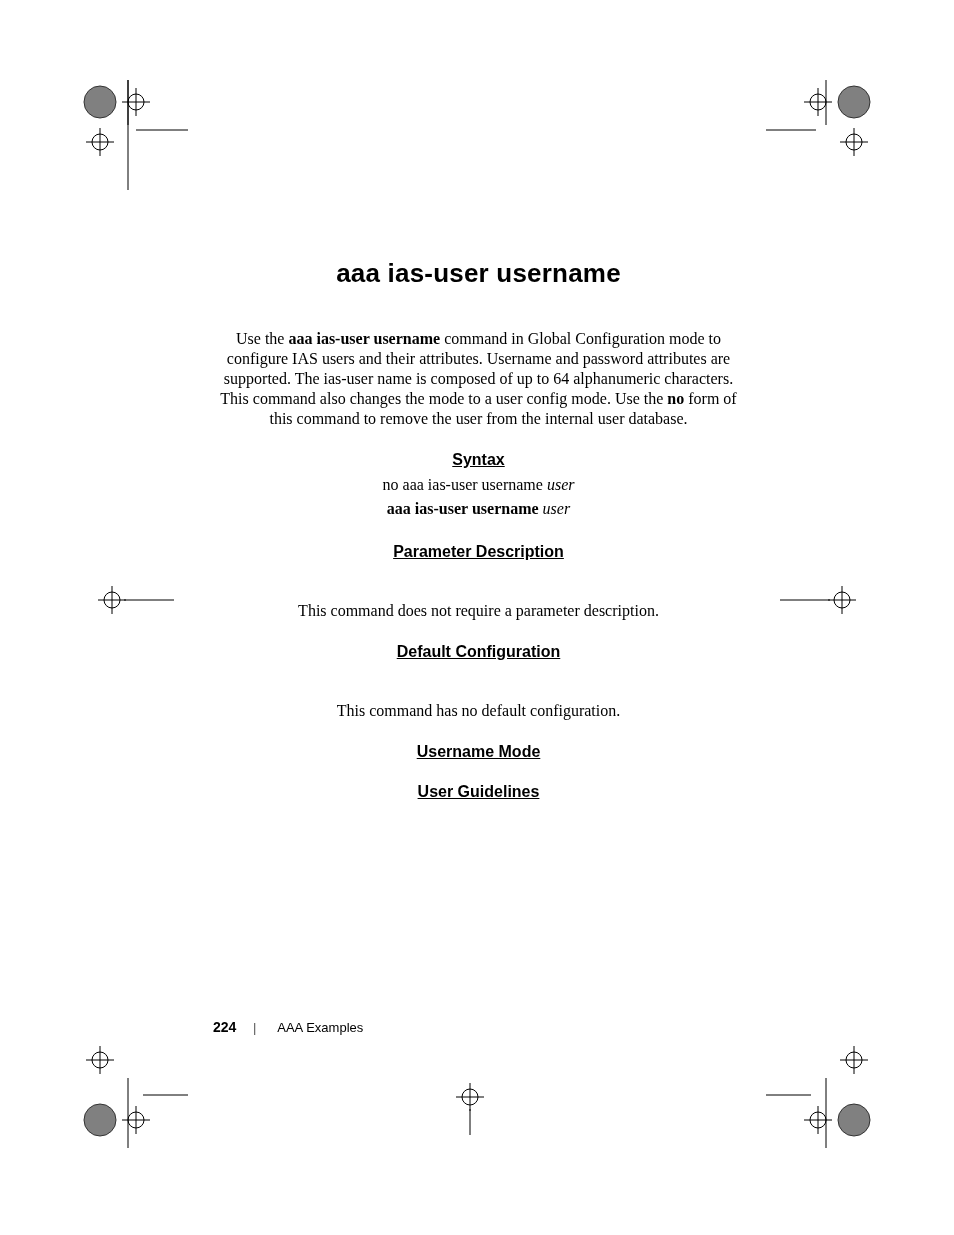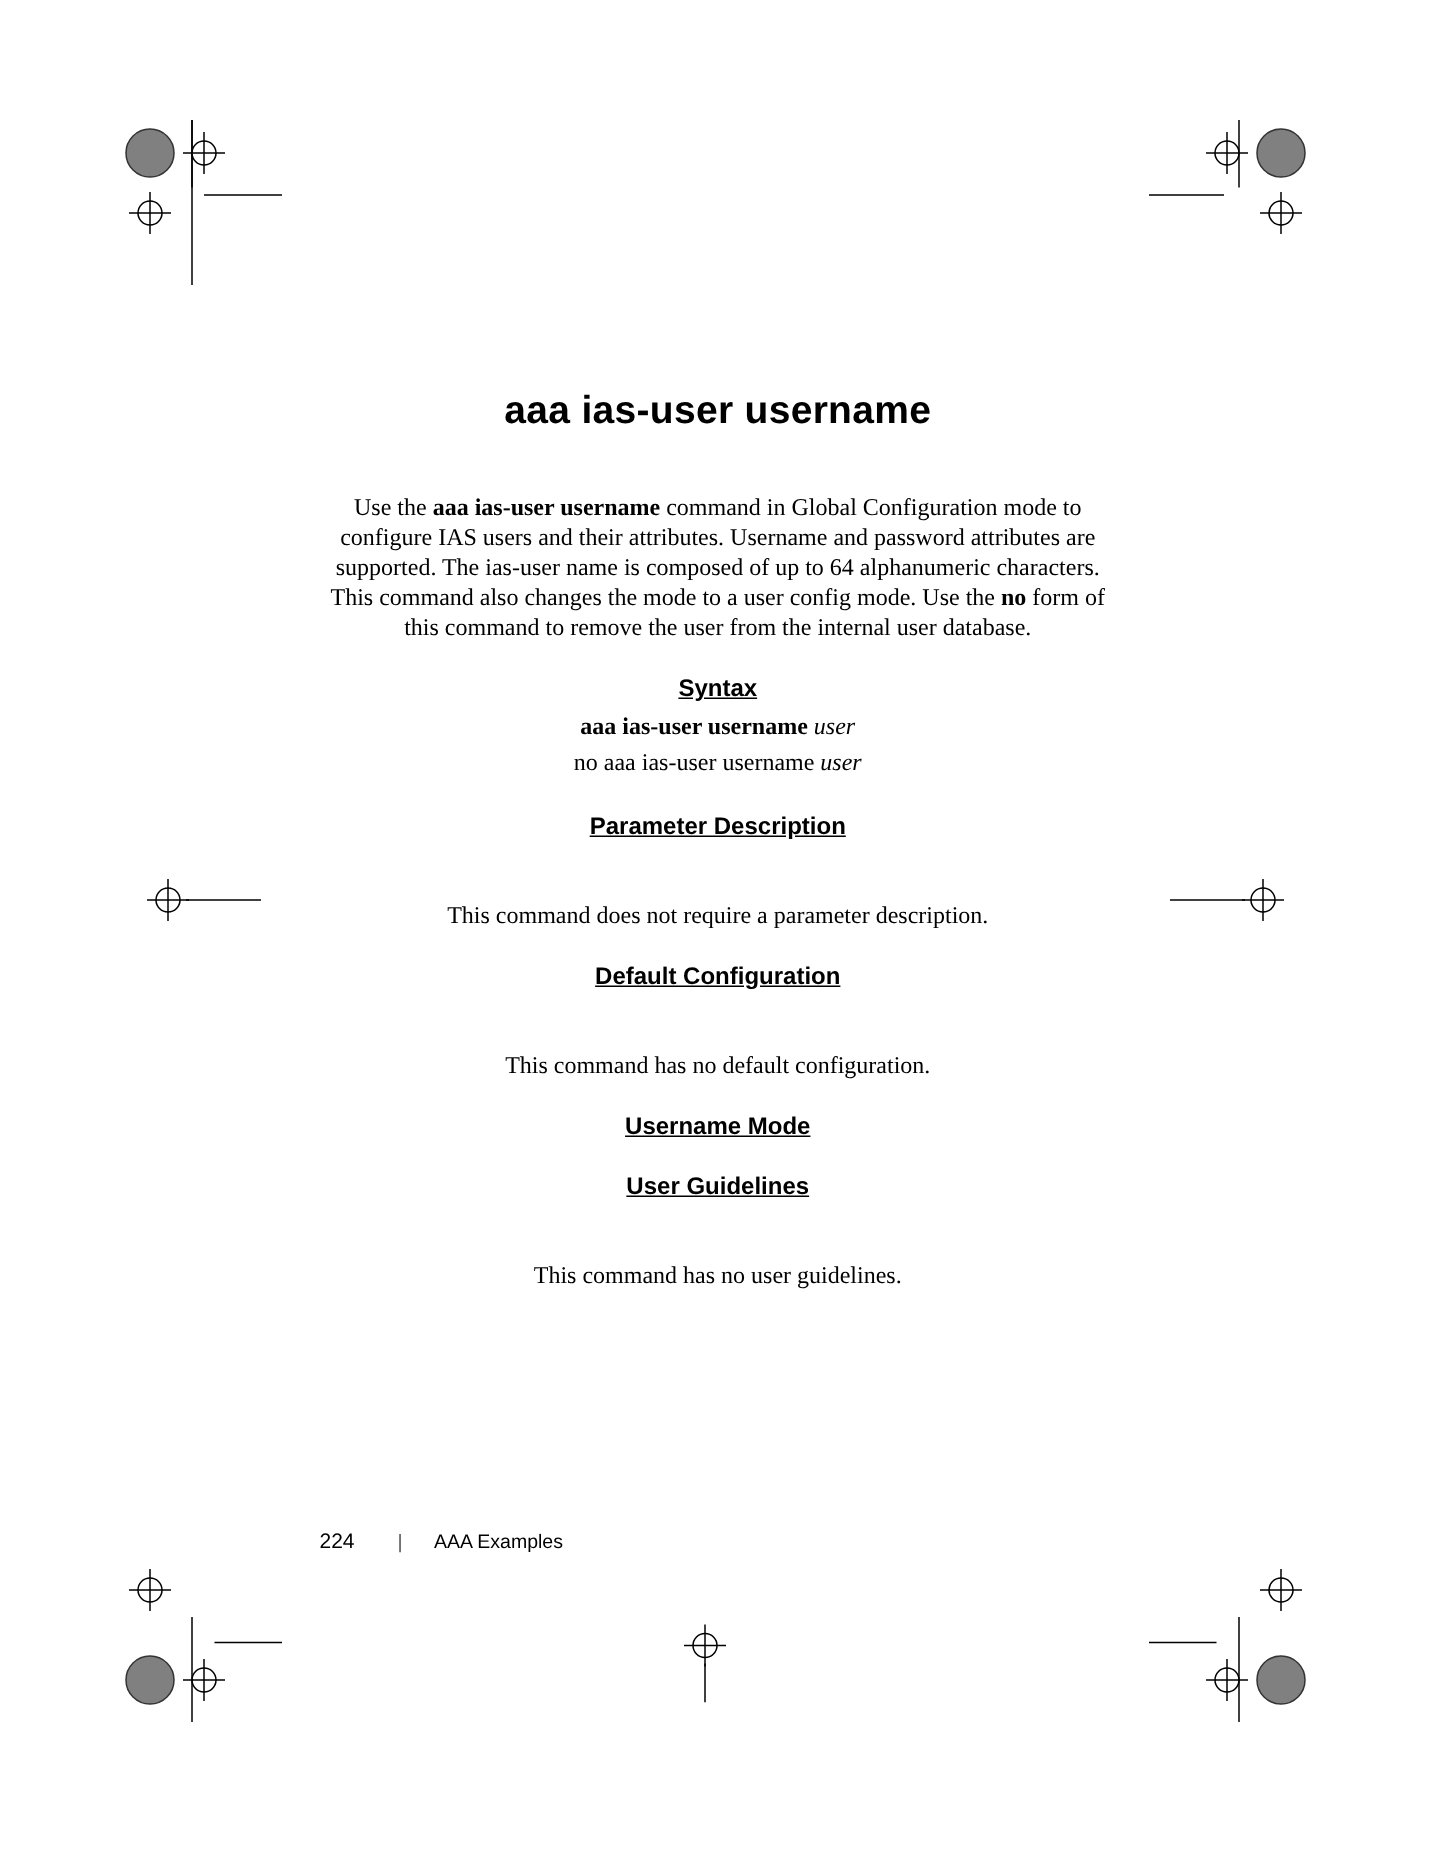--- a/index.html
+++ b/index.html
@@ -43,23 +43,23 @@
     line-height: 1.5;
   }
   .footer {
     position: absolute;
     left: 213px;
     bottom: 200px;
     font-family: "Helvetica Neue", Arial, sans-serif;
     font-size: 13px;
   }
   .footer .pn {
-    font-weight: 400;
+    font-weight: 700;
     font-size: 14px;
-    margin-right: 25px;
+    margin-right: 13px;
   }
   .footer .pipe {
     color: #555;
     margin-right: 18px;
   }
 
   
   .reg {
     position: absolute;
     pointer-events: none;
@@ -72,38 +72,37 @@
 <div class="page">
 
   <div class="title">aaa ias-user username</div>
 
   <p class="body">
     <span>Use the </span><b>aaa ias-user username</b><span> command in Global Configuration mode to configure IAS users and their attributes. Username and password attributes are supported. The ias-user name is composed of up to 64 alphanumeric characters. This command also changes the mode to a user config mode. Use the </span><b>no</b><span> form of this command to remove the user from the internal user database.</span>
   </p>
 
   <div class="hdr">Syntax</div>
   <div class="syn-line">
+    <span>no aaa ias-user username</span>
+    <i>user</i>
+  </div>
+  <div class="syn-line">
     <b>aaa ias-user username</b>
     <i>user</i>
   </div>
-  <div class="syn-line">
-    <span>no aaa ias-user username</span>
-    <i>user</i>
-  </div>
 
   <div class="hdr">Parameter Description</div>
   <div class="body">This command does not require a parameter description.</div>
 
   <div class="hdr">Default Configuration</div>
   <div class="body">This command has no default configuration.</div>
 
   <div class="hdr">Username Mode</div>
 
   <div class="hdr">User Guidelines</div>
-  <div class="body">This command has no user guidelines.</div>
 
 
   <div class="footer">
     <span class="pn">224</span>
     <span class="pipe">|</span>
     <span>AAA Examples</span>
   </div>
 
   <div class="reg" style="left:78px; top:80px;">
     <svg width="110" height="110" viewBox="0 0 110 110" stroke="#000" fill="none" stroke-width="1">

